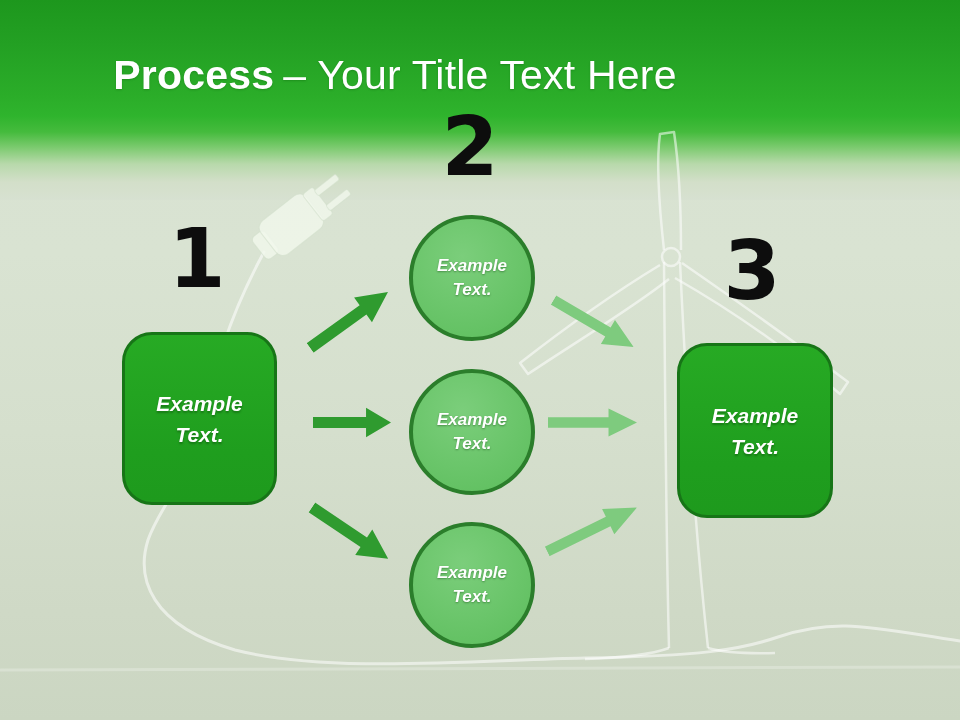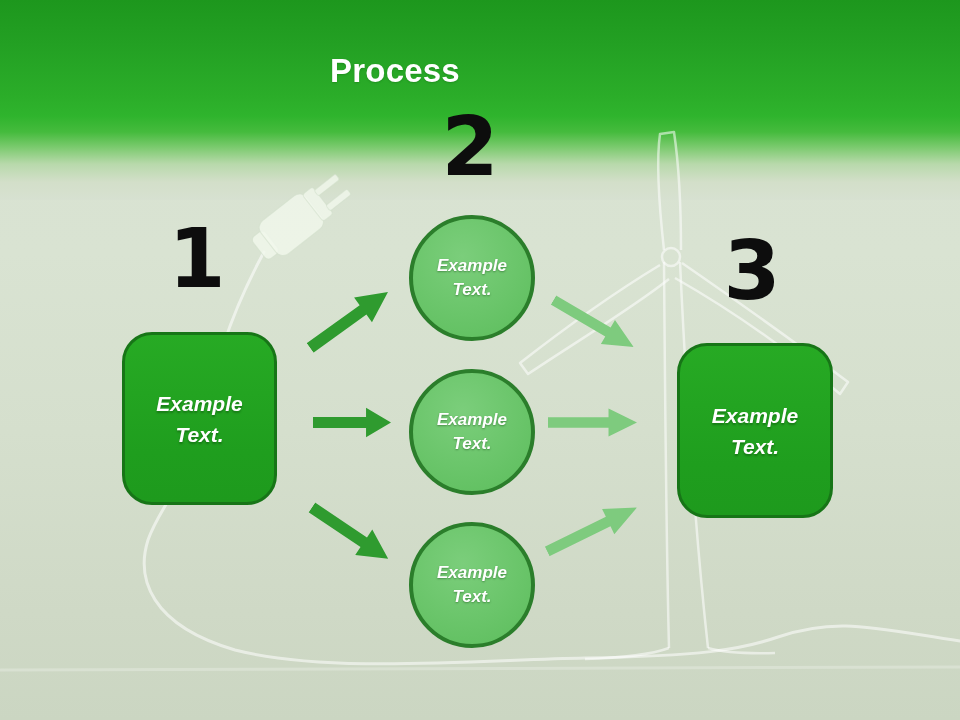--- a/index.html
+++ b/index.html
@@ -11,21 +11,21 @@
   
   .header-band {
     position:absolute; left:0; top:0; width:960px; height:200px; z-index:1;
     background:linear-gradient(180deg,
       #1d971d 0%, #23a023 22%, #2bad29 48%, #2fb42d 58%,
       #45bb3d 66%, #7ecb71 74%, #b8d9ab 82%, #d3dfc9 91%, #d7e1d1 100%);
   }
   .slide-title {
     position:absolute; left:0; top:52px; width:790px; z-index:2;
     display:flex; justify-content:center; gap:9px;
-    font-size:33px; color:#ffffff; letter-spacing:0.2px;
+    font-size:41px; color:#ffffff; letter-spacing:0.2px;
     text-shadow:0 1px 2px rgba(0,70,0,0.25);
   }
   .slide-title .t-bold { font-weight:700; }
   .slide-title .t-rest { font-weight:400; }
 
   
   .watermarks { position:absolute; left:0; top:0; z-index:2; pointer-events:none; }
 
   
   .num {
@@ -86,20 +86,21 @@
 </style>
 </head>
 <body>
 
 <div class="slide">
 
   <div class="header-band"></div>
 
   <h1 class="slide-title" style="margin:0;">
     <span class="t-bold">Process</span>
+    <span class="t-rest">– Your Title Text Here</span>
   </h1>
 
   <svg class="watermarks" width="960" height="720" viewBox="0 0 960 720">
 
     <g stroke="rgba(255,255,255,0.55)" stroke-width="2.5" fill="none" stroke-linejoin="round">
       <path d="M 664,250 C 659,205 656,162 660,134 L 674,132 C 679,166 681,215 681,250"></path>
       <path d="M 660,265 C 622,288 570,324 520,363 L 528,374 C 582,338 634,307 669,279"></path>
       <path d="M 682,263 C 724,292 784,334 848,382 L 840,394 C 786,348 726,307 675,278"></path>
       <path d="M 664,262 C 665,390 666,530 669,648"></path>
       <path d="M 680,262 C 686,390 695,530 708,648"></path>

